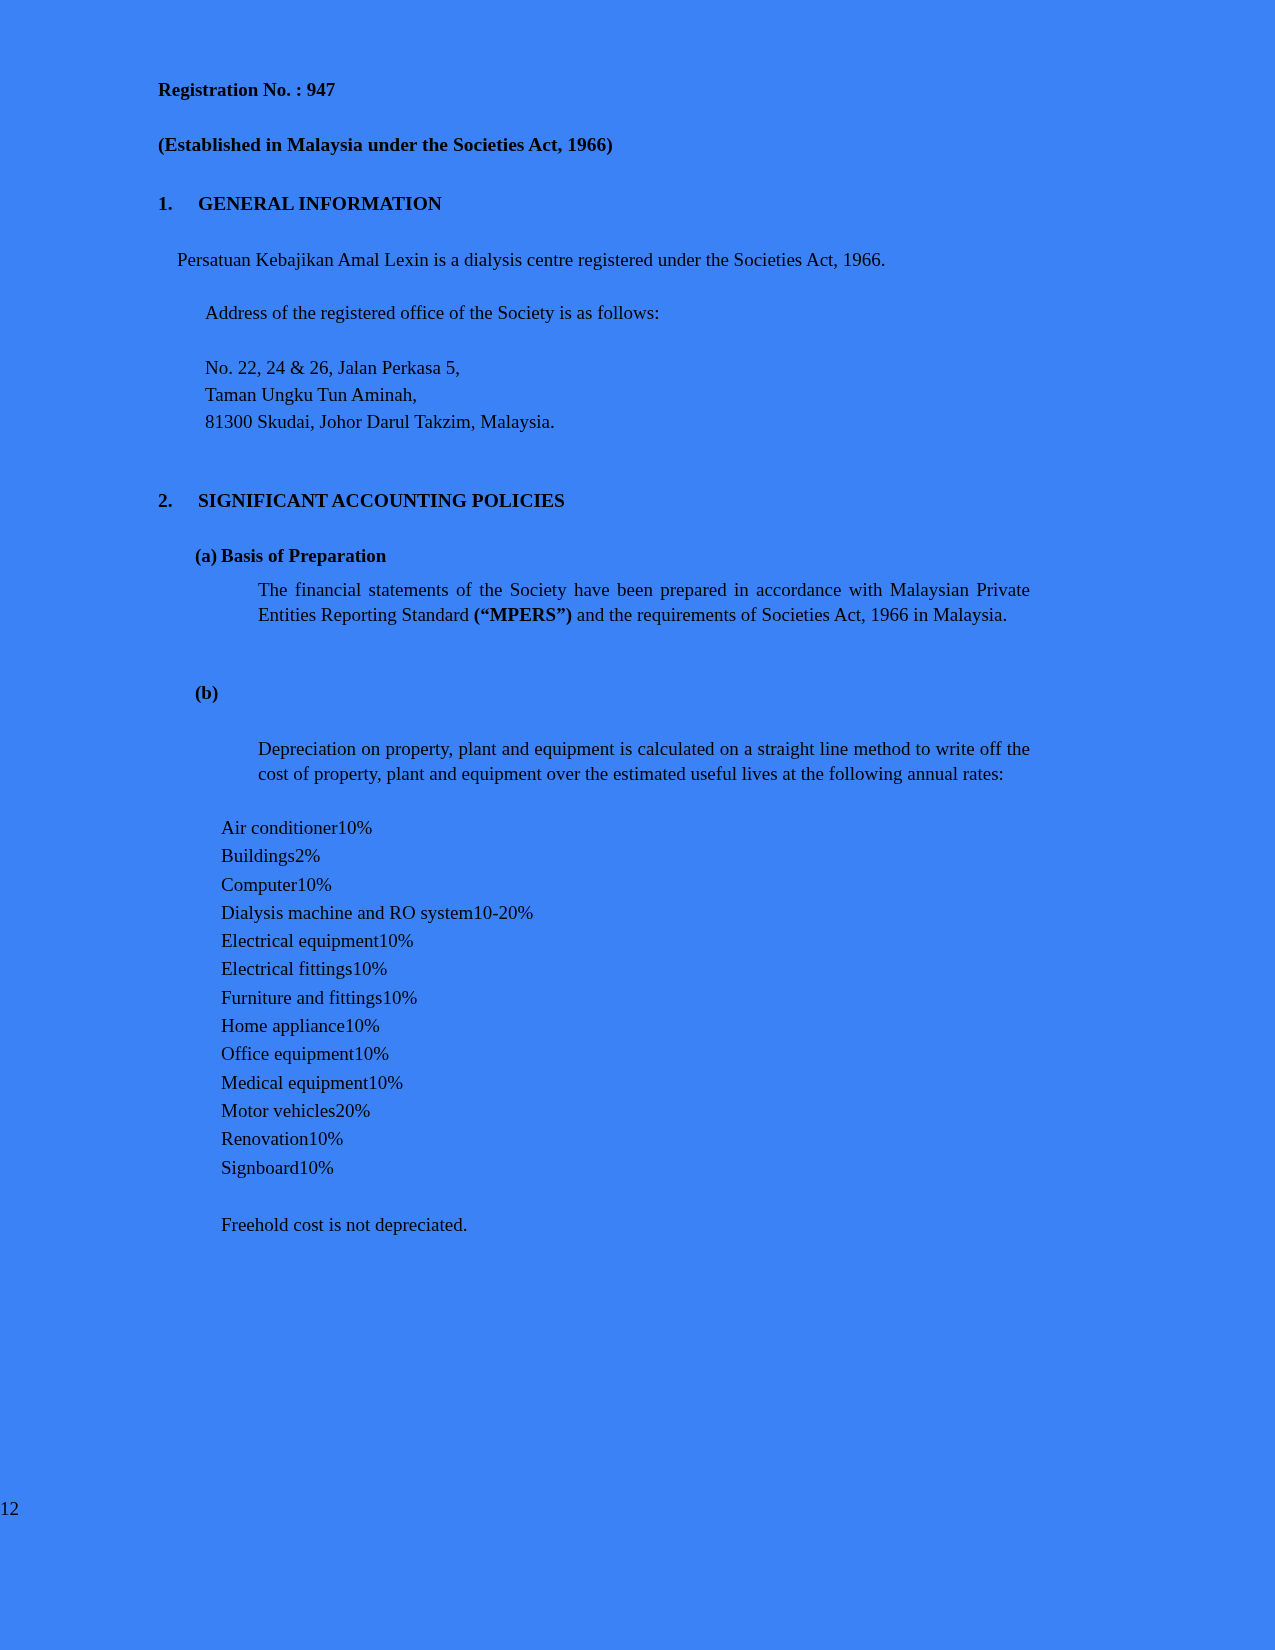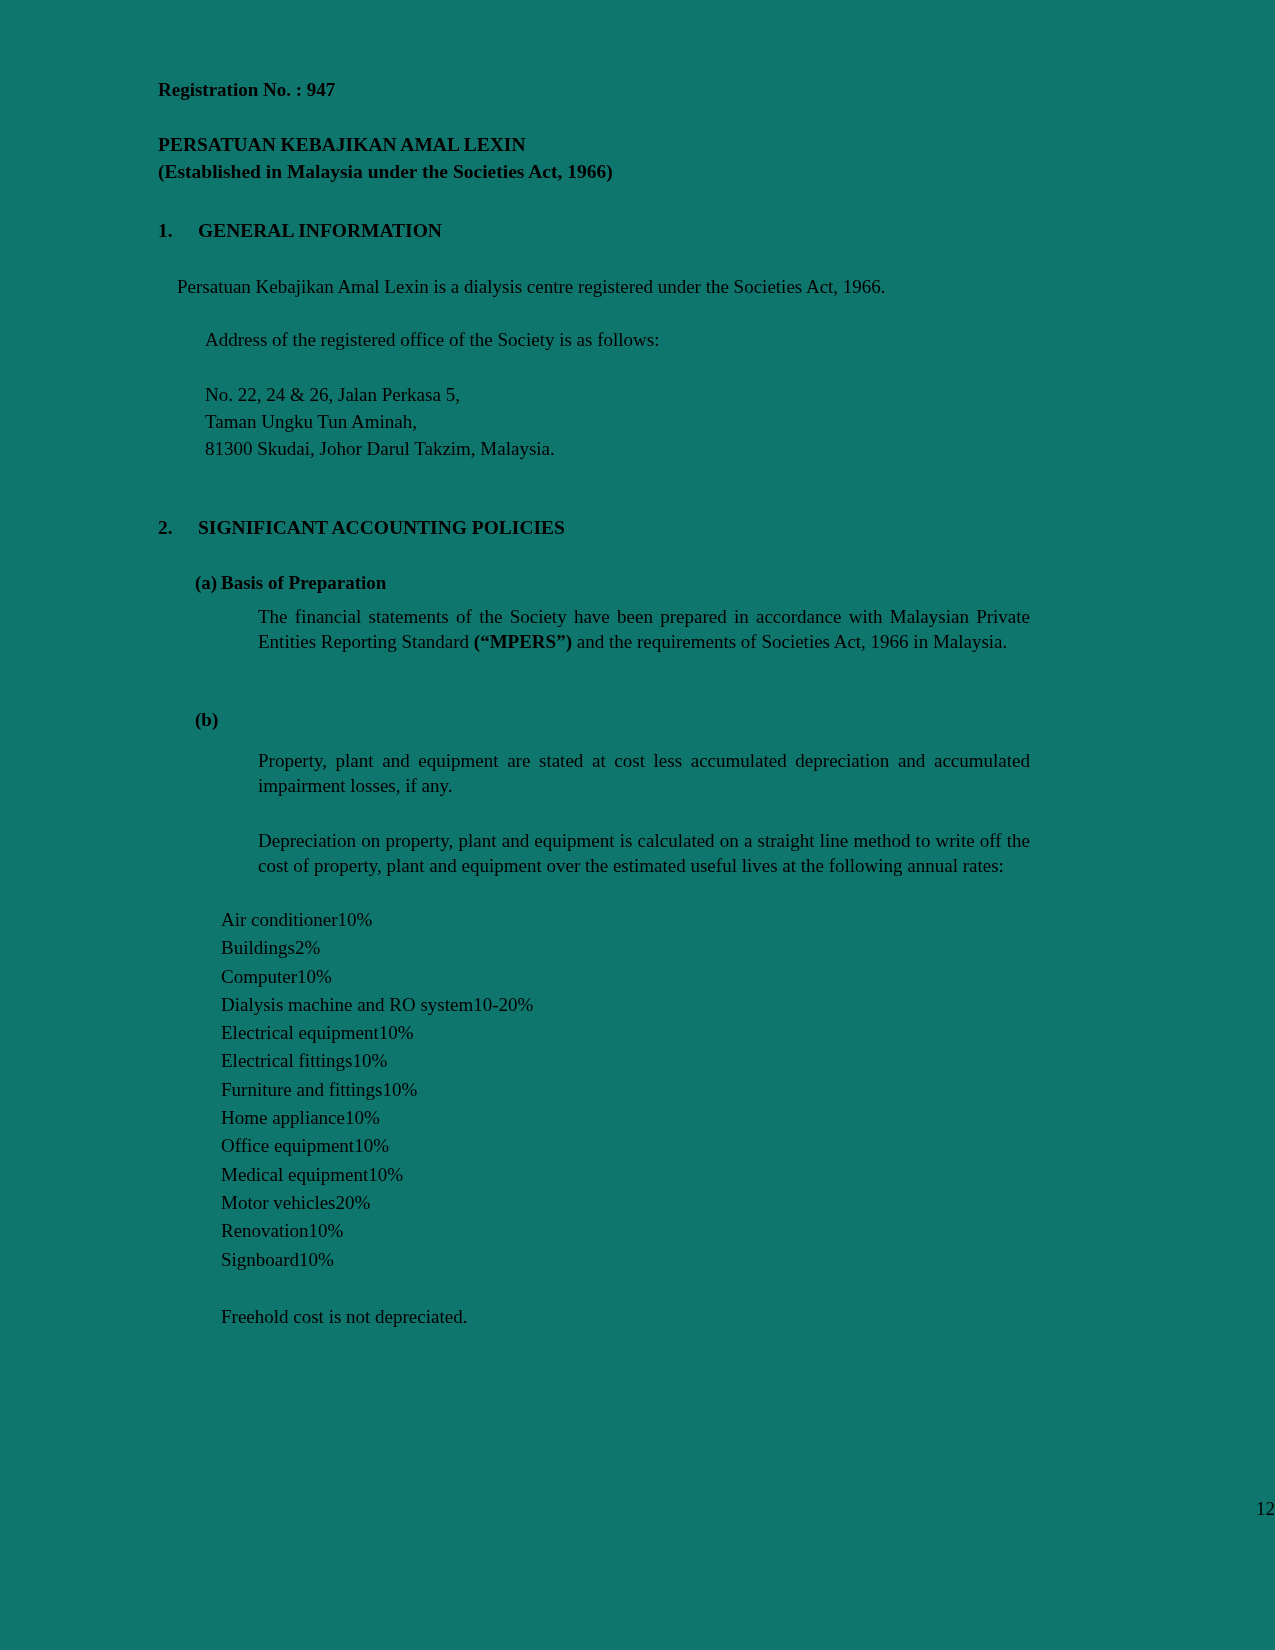--- a/index.html
+++ b/index.html
@@ -1,20 +1,20 @@
 <!DOCTYPE html>
 <html><head>
 <meta charset="utf-8">
 <style>
   html, body { margin: 0; padding: 0; background: #e8e8e8; }
   .page {
     width: 1275px;
     height: 1650px;
     margin: 0 auto;
-    background: #0f766e;
+    background: #3b82f6;
     position: relative;
     box-sizing: border-box;
     padding: 76px 245px 0 158px;
     font-family: "Liberation Serif", "DejaVu Serif", serif;
     font-size: 19px;
     color: #000000;
     line-height: 25px;
   }
   .bold { font-weight: bold; }
   p { margin: 0; }
@@ -63,33 +63,32 @@
   }
   .rate-value { text-align: right; }
 
   .closing-para { margin-top: 30px; }
 
   .page-footer {
     position: absolute;
     top: 1496px;
     left: 0;
     width: 1275px;
-    text-align: right;
+    text-align: left;
     line-height: 25px;
   }
 </style>
 </head>
 <body>
 
 <div class="page">
 
   <p class="hdr-line">Registration No. : 947</p>
 
   <div class="org-block">
-    <p>PERSATUAN KEBAJIKAN AMAL LEXIN</p>
     <p>(Established in Malaysia under the Societies Act, 1966)</p>
   </div>
 
   <div class="section">
     <div class="sec-head sec-head-1">
       <span class="sec-num">1.</span>
       <span class="sec-title">GENERAL INFORMATION</span>
     </div>
     <p class="indent1 intro-para">Persatuan Kebajikan Amal Lexin is a dialysis centre registered under the Societies Act, 1966.</p>
     <p class="indent1 address-label">Address of the registered office of the Society is as follows:</p>
@@ -114,21 +113,20 @@
       <div class="sub-body">
         <p class="justify para-a"><span>The financial statements of the Society have been prepared in accordance with Malaysian Private Entities Reporting Standard </span><span class="bold">(“MPERS”)</span><span> and the requirements of Societies Act, 1966 in Malaysia.</span></p>
       </div>
     </div>
 
     <div class="subsection">
       <div class="sub-head sub-head-b">
         <span class="sub-label">(b)</span>
       </div>
       <div class="sub-body">
-        <p class="justify para-b1">Property, plant and equipment are stated at cost less accumulated depreciation and accumulated impairment losses, if any.</p>
         <p class="justify para-b2">Depreciation on property, plant and equipment is calculated on a straight line method to write off the cost of property, plant and equipment over the estimated useful lives at the following annual rates:</p>
 
         <div class="rates-table">
           <div class="rate-row">
               <span class="rate-item">Air conditioner</span>
               <span class="rate-value">10%</span>
             </div>
           <div class="rate-row">
               <span class="rate-item">Buildings</span>
               <span class="rate-value">2%</span>

